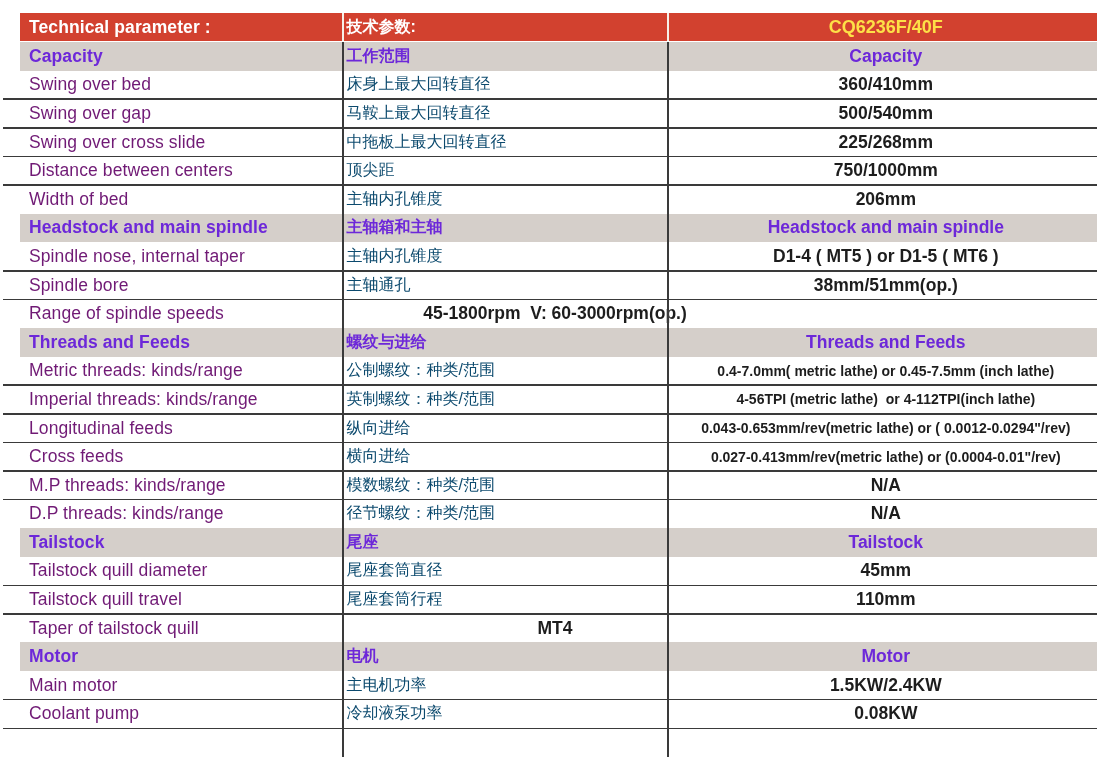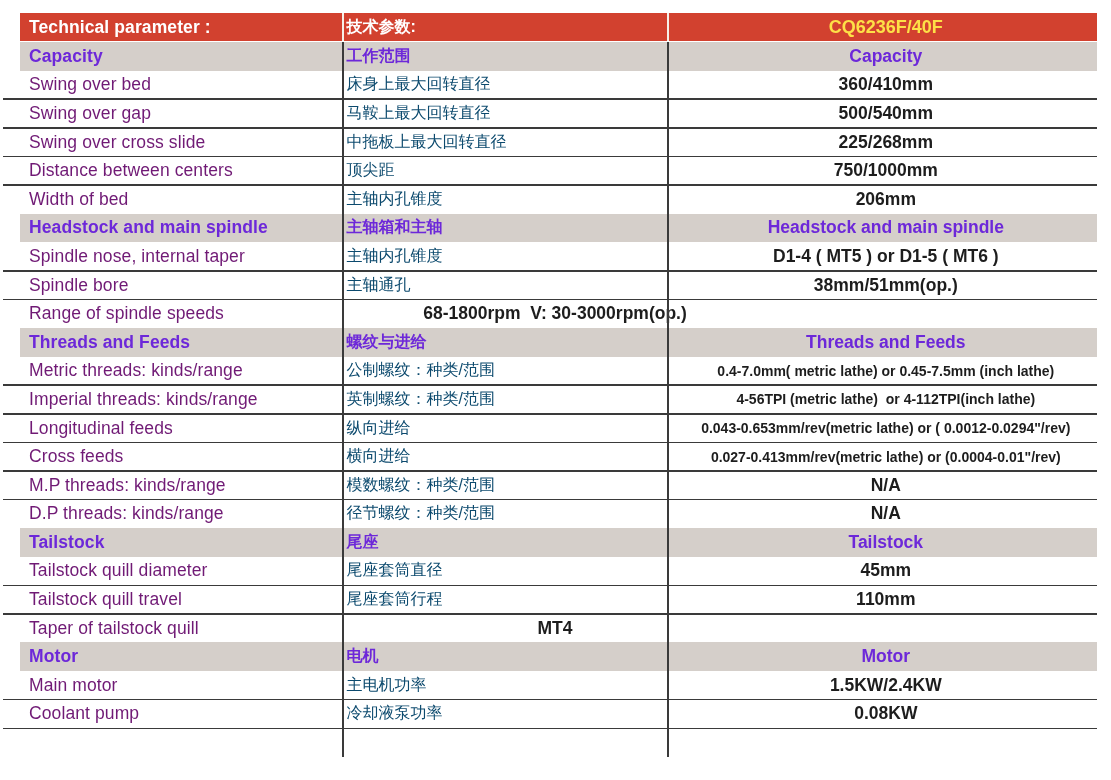--- a/index.html
+++ b/index.html
@@ -92,21 +92,21 @@
         <div class="cell c2 cn">主轴内孔锥度</div>
         <div class="cell c3 val">D1-4 ( MT5 ) or D1-5 ( MT6 )</div>
       </div>
       <div class="row data with-line">
         <div class="cell c1 en">Spindle bore</div>
         <div class="cell c2 cn">主轴通孔</div>
         <div class="cell c3 val">38mm/51mm(op.)</div>
       </div>
       <div class="row data">
         <div class="cell c1 en">Range of spindle speeds</div>
-        <div class="cell c3 val">68-1800rpm  V: 30-3000rpm(op.)</div>
+        <div class="cell c3 val">45-1800rpm  V: 60-3000rpm(op.)</div>
       </div>
       <div class="row section">
         <div class="cell c1 en">Threads and Feeds</div>
         <div class="cell c2 cn">螺纹与进给</div>
         <div class="cell c3 val">Threads and Feeds</div>
       </div>
       <div class="row data with-line">
         <div class="cell c1 en">Metric threads: kinds/range</div>
         <div class="cell c2 cn">公制螺纹：种类/范围</div>
         <div class="cell c3 val small">0.4-7.0mm( metric lathe) or 0.45-7.5mm (inch lathe)</div>

